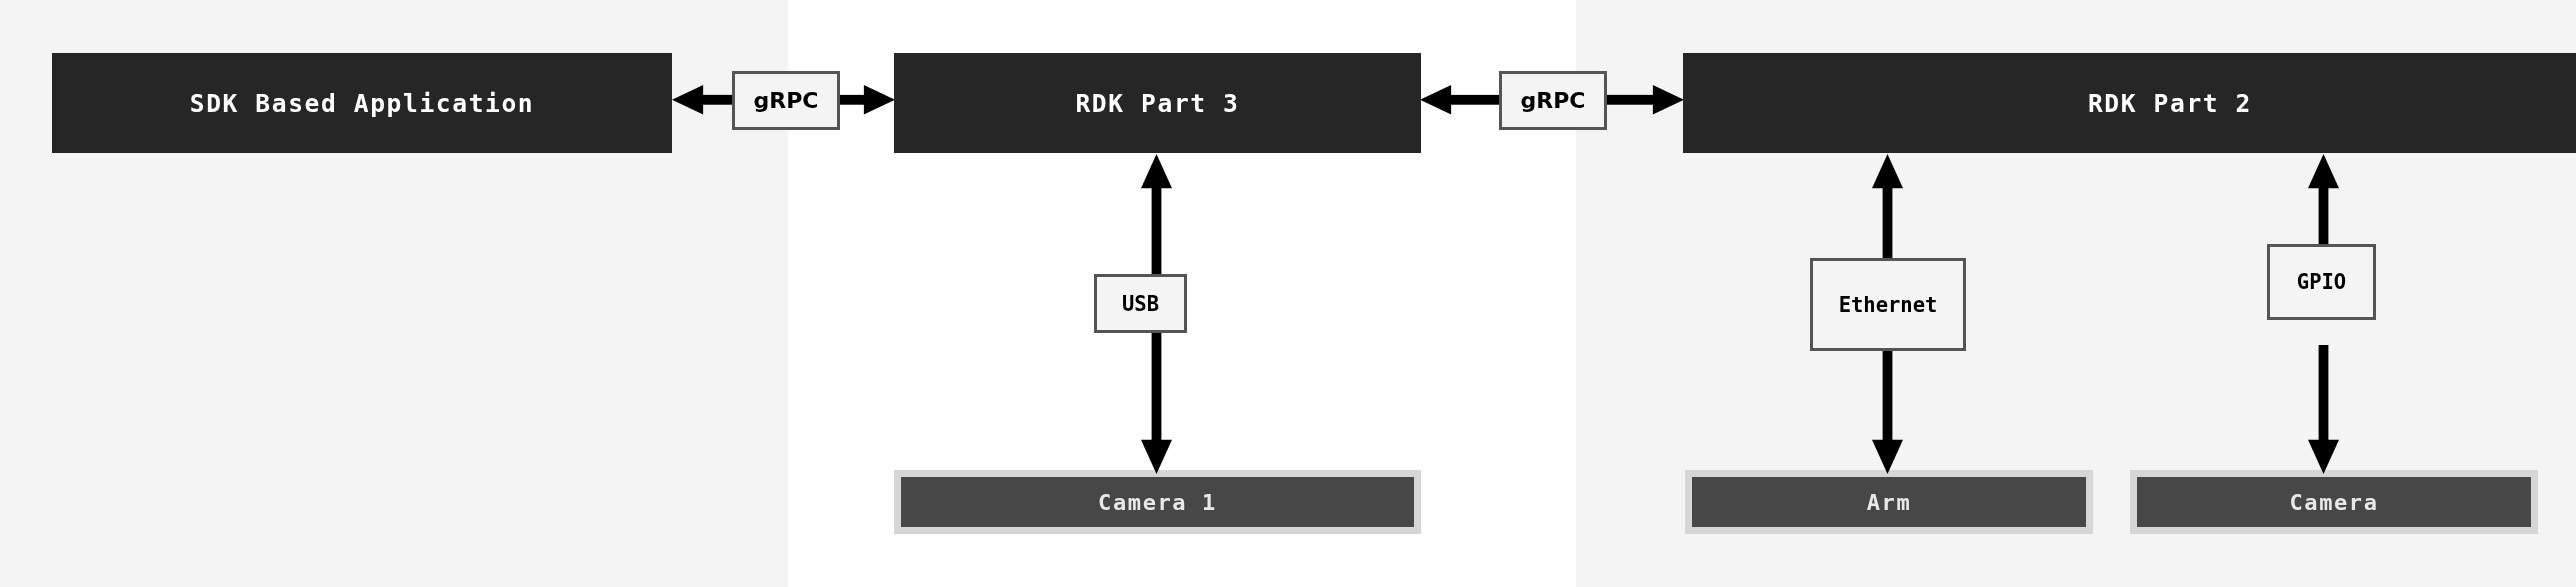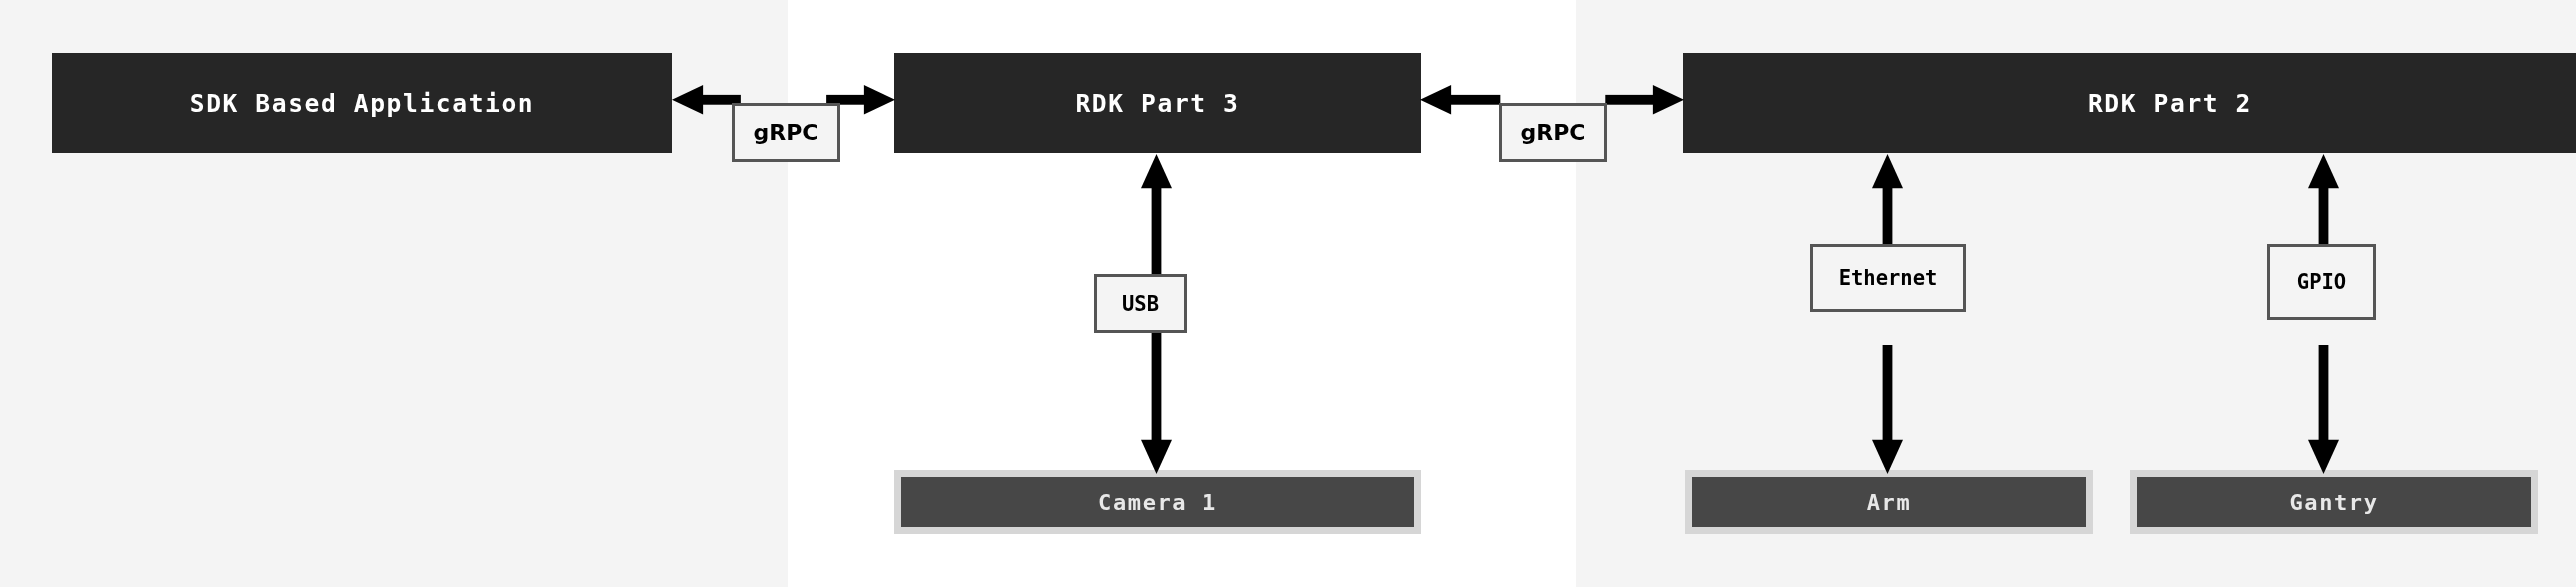--- a/index.html
+++ b/index.html
@@ -67,21 +67,20 @@
     justify-content: center;
     color: #000000;
     font-size: 20.5px;
     font-weight: 700;
     font-family: "DejaVu Sans Mono", "Liberation Mono", monospace;
     z-index: 4;
   }
   .chip.sans {
     font-family: "DejaVu Sans", "Liberation Sans", sans-serif;
     font-size: 22px;
-    margin-top: 32px;
   }
 
   
   .conn { position: absolute; z-index: 2; }
   .conn svg { display: block; }
 </style>
 </head>
 <body>
 
 <div id="canvas">
@@ -142,26 +141,26 @@
   <div class="node-dark" style="left:52px; top:53px; width:620px; height:100px;">SDK Based Application</div>
 
   <div class="node-dark" style="left:894px; top:53px; width:527px; height:100px;">RDK Part 3</div>
 
   <div class="node-dark" style="left:1683px; top:53px; width:974px; height:100px;">RDK Part 2</div>
 
   <div class="node-gray" style="left:894px; top:470px; width:527px; height:64px;">Camera 1</div>
 
   <div class="node-gray" style="left:1685px; top:470px; width:408px; height:64px;">Arm</div>
 
-  <div class="node-gray" style="left:2130px; top:470px; width:408px; height:64px;">Gantry</div>
+  <div class="node-gray" style="left:2130px; top:470px; width:408px; height:64px;">Camera</div>
 
   <div class="chip sans" style="left:732px; top:71px; width:108px; height:59px;">gRPC</div>
 
   <div class="chip sans" style="left:1499px; top:71px; width:108px; height:59px;">gRPC</div>
 
   <div class="chip" style="left:1094px; top:274px; width:93px; height:59px;">USB</div>
 
-  <div class="chip" style="left:1810px; top:244px; width:156px; height:68px;">Ethernet</div>
+  <div class="chip" style="left:1810px; top:258px; width:156px; height:93px;">Ethernet</div>
 
   <div class="chip" style="left:2267px; top:244px; width:109px; height:76px;">GPIO</div>
 
 </div>
 
 
 </body></html>

